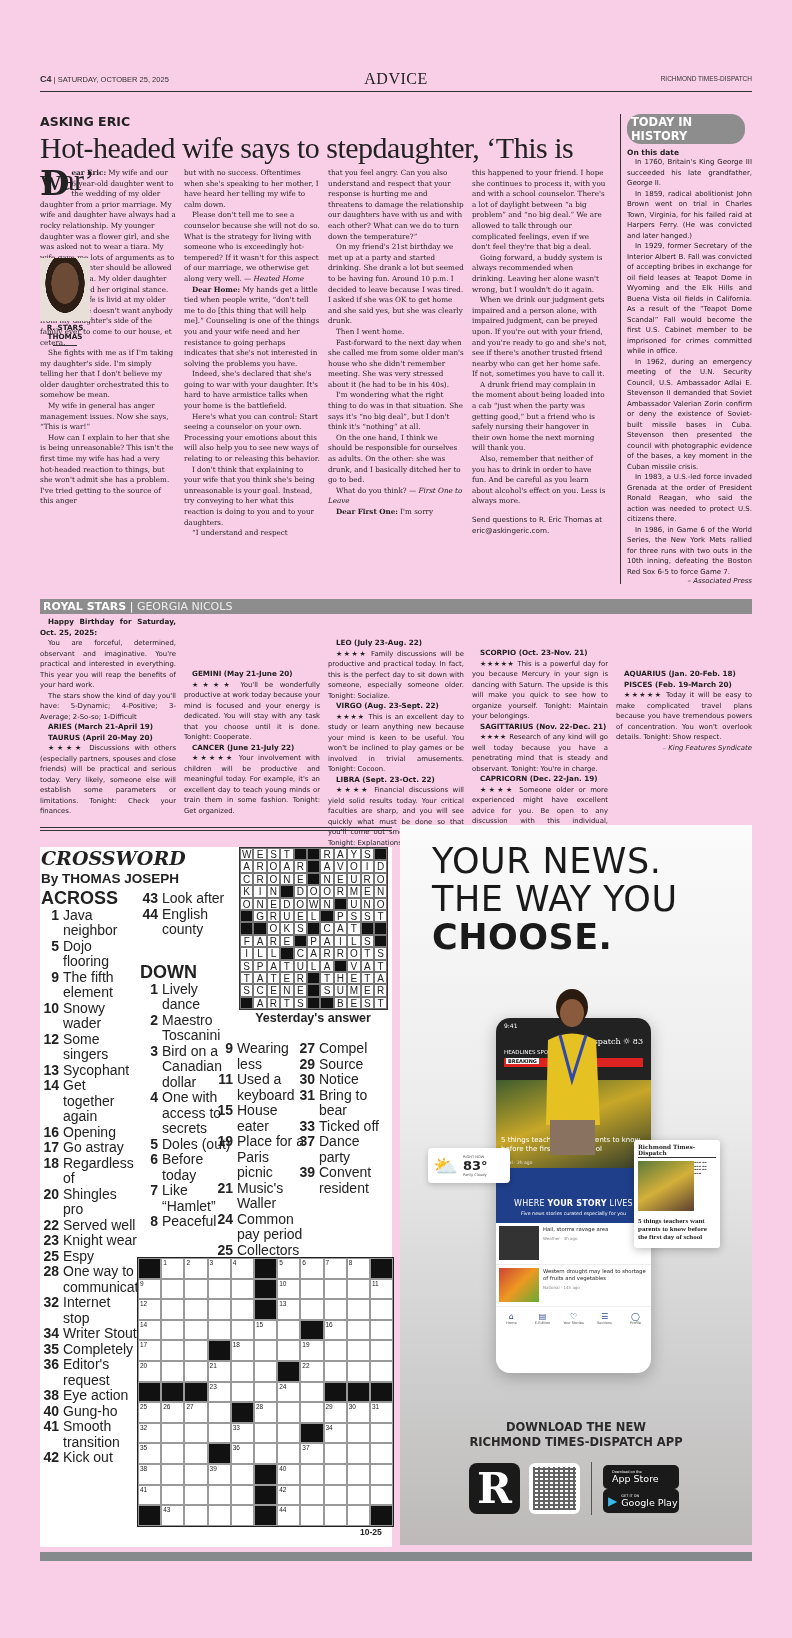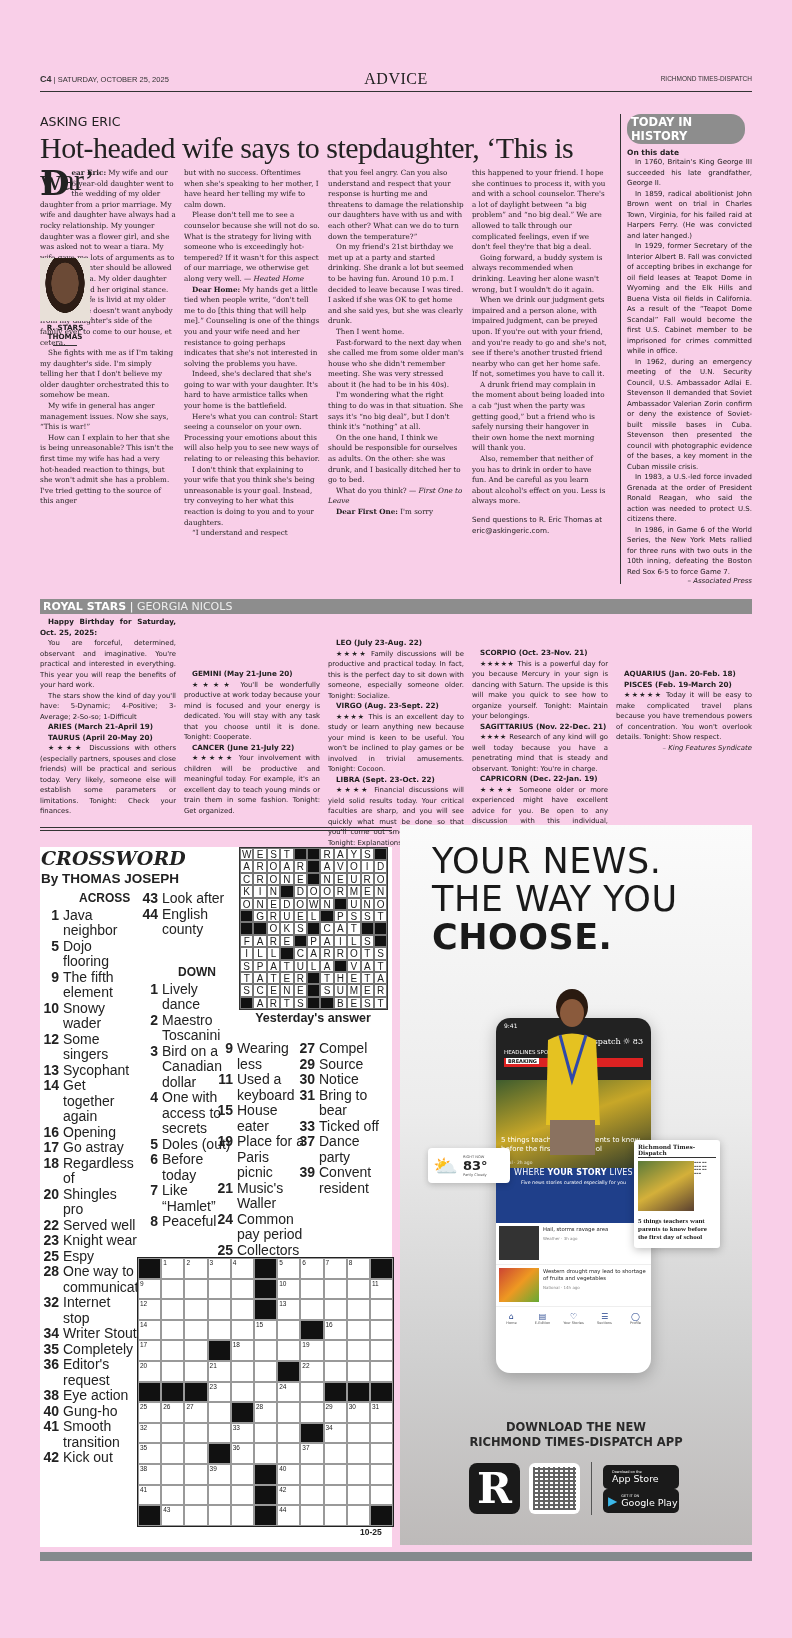--- a/index.html
+++ b/index.html
@@ -4,21 +4,21 @@
 <style>
   * { box-sizing: border-box; margin: 0; padding: 0; }
   body { width: 792px; height: 1638px; background: #f9cfe8; font-family: "DejaVu Serif", serif; color: #222; position: relative; overflow: hidden; }
   .page { position: absolute; left: 40px; top: 0; width: 712px; }
   .masthead { position: absolute; top: 70px; left: 0; width: 712px; height: 22px; border-bottom: 1.5px solid #333; }
   .mh-left { position: absolute; left: 0; top: 4px; font-family: "Liberation Sans", sans-serif; font-size: 7.5px; color: #333; }
   .mh-left b { font-size: 9px; }
   .mh-center { position: absolute; left: 0; width: 100%; text-align: center; top: 0; font-family: "Liberation Serif", serif; font-size: 16px; letter-spacing: 0.5px; }
   .mh-right { position: absolute; right: 0; top: 5px; font-family: "Liberation Sans", sans-serif; font-size: 6.5px; color: #333; }
 
-  .kicker { position: absolute; top: 114px; left: 0; font-family: "DejaVu Sans", sans-serif; font-weight: normal; font-size: 12.5px; }
+  .kicker { position: absolute; top: 114px; left: 0; font-family: "DejaVu Sans", sans-serif; font-weight: bold; font-size: 12.5px; }
   .headline { position: absolute; top: 132px; left: 0; width: 580px; font-family: "Liberation Serif", serif; font-size: 30px; line-height: 32px; letter-spacing: -0.5px; }
   .article { position: absolute; top: 168px; left: 0; width: 570px; height: 420px; }
   .col { position: absolute; top: 0; width: 136px; font-family: "DejaVu Serif", serif; font-size: 7.2px; line-height: 10.6px; }
   .col p { text-indent: 8px; }
   .col p.noind { text-indent: 0; }
   .dropcap { float: left; font-size: 34px; line-height: 28px; font-weight: bold; margin-right: 2px; margin-top: 1px; font-family: "DejaVu Serif", serif; }
   .photo { float: left; width: 50px; margin: 2px 6px 2px 0; text-align: center; }
   .photo-img { width: 50px; height: 63px; background: radial-gradient(ellipse at 50% 40%, #6b4a36 0 38%, #2c1d15 39% 55%, #e8e0d8 56%); }
   .byline { font-family: "DejaVu Sans", sans-serif; font-weight: bold; font-size: 7.2px; line-height: 9px; margin-top: 2px; }
   .byline-rule { width: 24px; height: 1px; background: #333; margin: 4px auto 0; }
@@ -37,41 +37,41 @@
   .scol p { text-indent: 8px; }
   .scol .sign { font-weight: bold; font-size: 7.2px; }
   .scol .credit { text-align: right; font-style: italic; }
 
   .divider { position: absolute; top: 827px; left: 0; width: 352px; height: 4px; border-top: 1.5px solid #333; border-bottom: 1.5px solid #333; }
 
   .xword { position: absolute; top: 847px; left: 0; width: 352px; height: 700px; background: #fff; font-family: "Liberation Sans", sans-serif; }
   .xw-title { position: absolute; left: 1px; top: 0; font-family: "DejaVu Serif", serif; font-style: italic; font-weight: bold; font-size: 19px; }
   .xw-by { position: absolute; left: 1px; top: 24px; font-weight: bold; font-size: 13.5px; }
   .clues { position: absolute; font-size: 14px; line-height: 15.5px; }
-  .clues .hd { font-weight: bold; font-size: 12px; margin-bottom: 1px; margin-left: 38px; }
+  .clues .hd { font-weight: bold; font-size: 18px; margin-bottom: 1px; }
   .clue { display: flex; }
   .clue .n { font-weight: bold; width: 18px; text-align: right; margin-right: 4px; flex-shrink: 0; }
   .ans-grid { position: absolute; left: 199px; top: 0; display: grid; grid-template-columns: repeat(11, 13.4px); grid-auto-rows: 12.4px; border: 1px solid #333; }
   .ans-grid div { border: 0.5px solid #777; font-size: 10px; line-height: 12px; text-align: center; color: #222; }
   .ans-grid div.b { background: #111; }
   .ans-label { position: absolute; left: 199px; top: 164px; width: 148px; text-align: center; font-weight: bold; font-size: 12.5px; }
   .puz-grid { position: absolute; left: 97px; top: 410px; display: grid; grid-template-columns: repeat(11, 23.2px); grid-auto-rows: 20.6px; border: 1.5px solid #222; background: #fff; }
   .puz-grid div { border: 0.5px solid #999; font-size: 6.5px; line-height: 8px; padding-left: 1px; position: relative; }
   .puz-grid div.b { background: #111; }
   .puz-date { position: absolute; left: 320px; top: 680px; font-weight: bold; font-size: 8.5px; }
 
   .ad { position: absolute; top: 825px; left: 360px; width: 352px; height: 720px; background: linear-gradient(to bottom, #fbfbfb 0%, #ececec 40%, #cfcfcf 75%, #bdbab9 100%); overflow: hidden; font-family: "DejaVu Sans", sans-serif; }
   .ad-h1 { position: absolute; left: 32px; top: 17px; font-size: 35px; line-height: 38px; color: #1a1a1a; font-weight: normal; letter-spacing: 0.5px; }
   .ad-h1 b { font-weight: bold; }
   .phone { position: absolute; left: 96px; top: 193px; width: 155px; height: 355px; background: #fff; border-radius: 14px; box-shadow: 0 4px 16px rgba(0,0,0,0.25); overflow: hidden; }
   .phone-top { height: 62px; background: #222; color: #fff; font-size: 6px; padding: 4px 8px; }
   .phone-hero { height: 88px; background: linear-gradient(160deg, #3e5c2e, #c8a728 45%, #2f3a2a); color: #fff; position: relative; }
   .phone-hero .cap { position: absolute; left: 5px; bottom: 14px; font-size: 7px; line-height: 9px; }
   .phone-hero .meta { position: absolute; left: 5px; bottom: 3px; font-size: 4.5px; opacity: 0.8; }
-  .phone-blue { height: 55px; background: #1f3f8a; color: #fff; text-align: center; padding-top: 0; }
+  .phone-blue { height: 55px; background: #1f3f8a; color: #fff; text-align: center; padding-top: 31px; }
   .phone-blue .t { font-size: 8px; letter-spacing: 0.2px; }
   .phone-blue .s { font-size: 4.8px; margin-top: 3px; }
   .story { display: flex; height: 42px; border-bottom: 1px solid #eee; padding: 3px; }
   .story .thumb { width: 40px; height: 34px; background: #333; flex-shrink: 0; margin-right: 4px; }
   .story .thumb.veg { background: linear-gradient(135deg, #c43, #e92, #6a3); }
   .story .txt { font-size: 5.3px; line-height: 7px; }
   .story .meta { font-size: 4px; color: #888; margin-top: 3px; }
   .phone-nav { display: flex; justify-content: space-around; padding-top: 5px; font-size: 3.5px; color: #555; text-align: center; }
   .phone-nav .ni { width: 22px; }
   .phone-nav .ic { font-size: 8px; color: #1f3f8a; }

